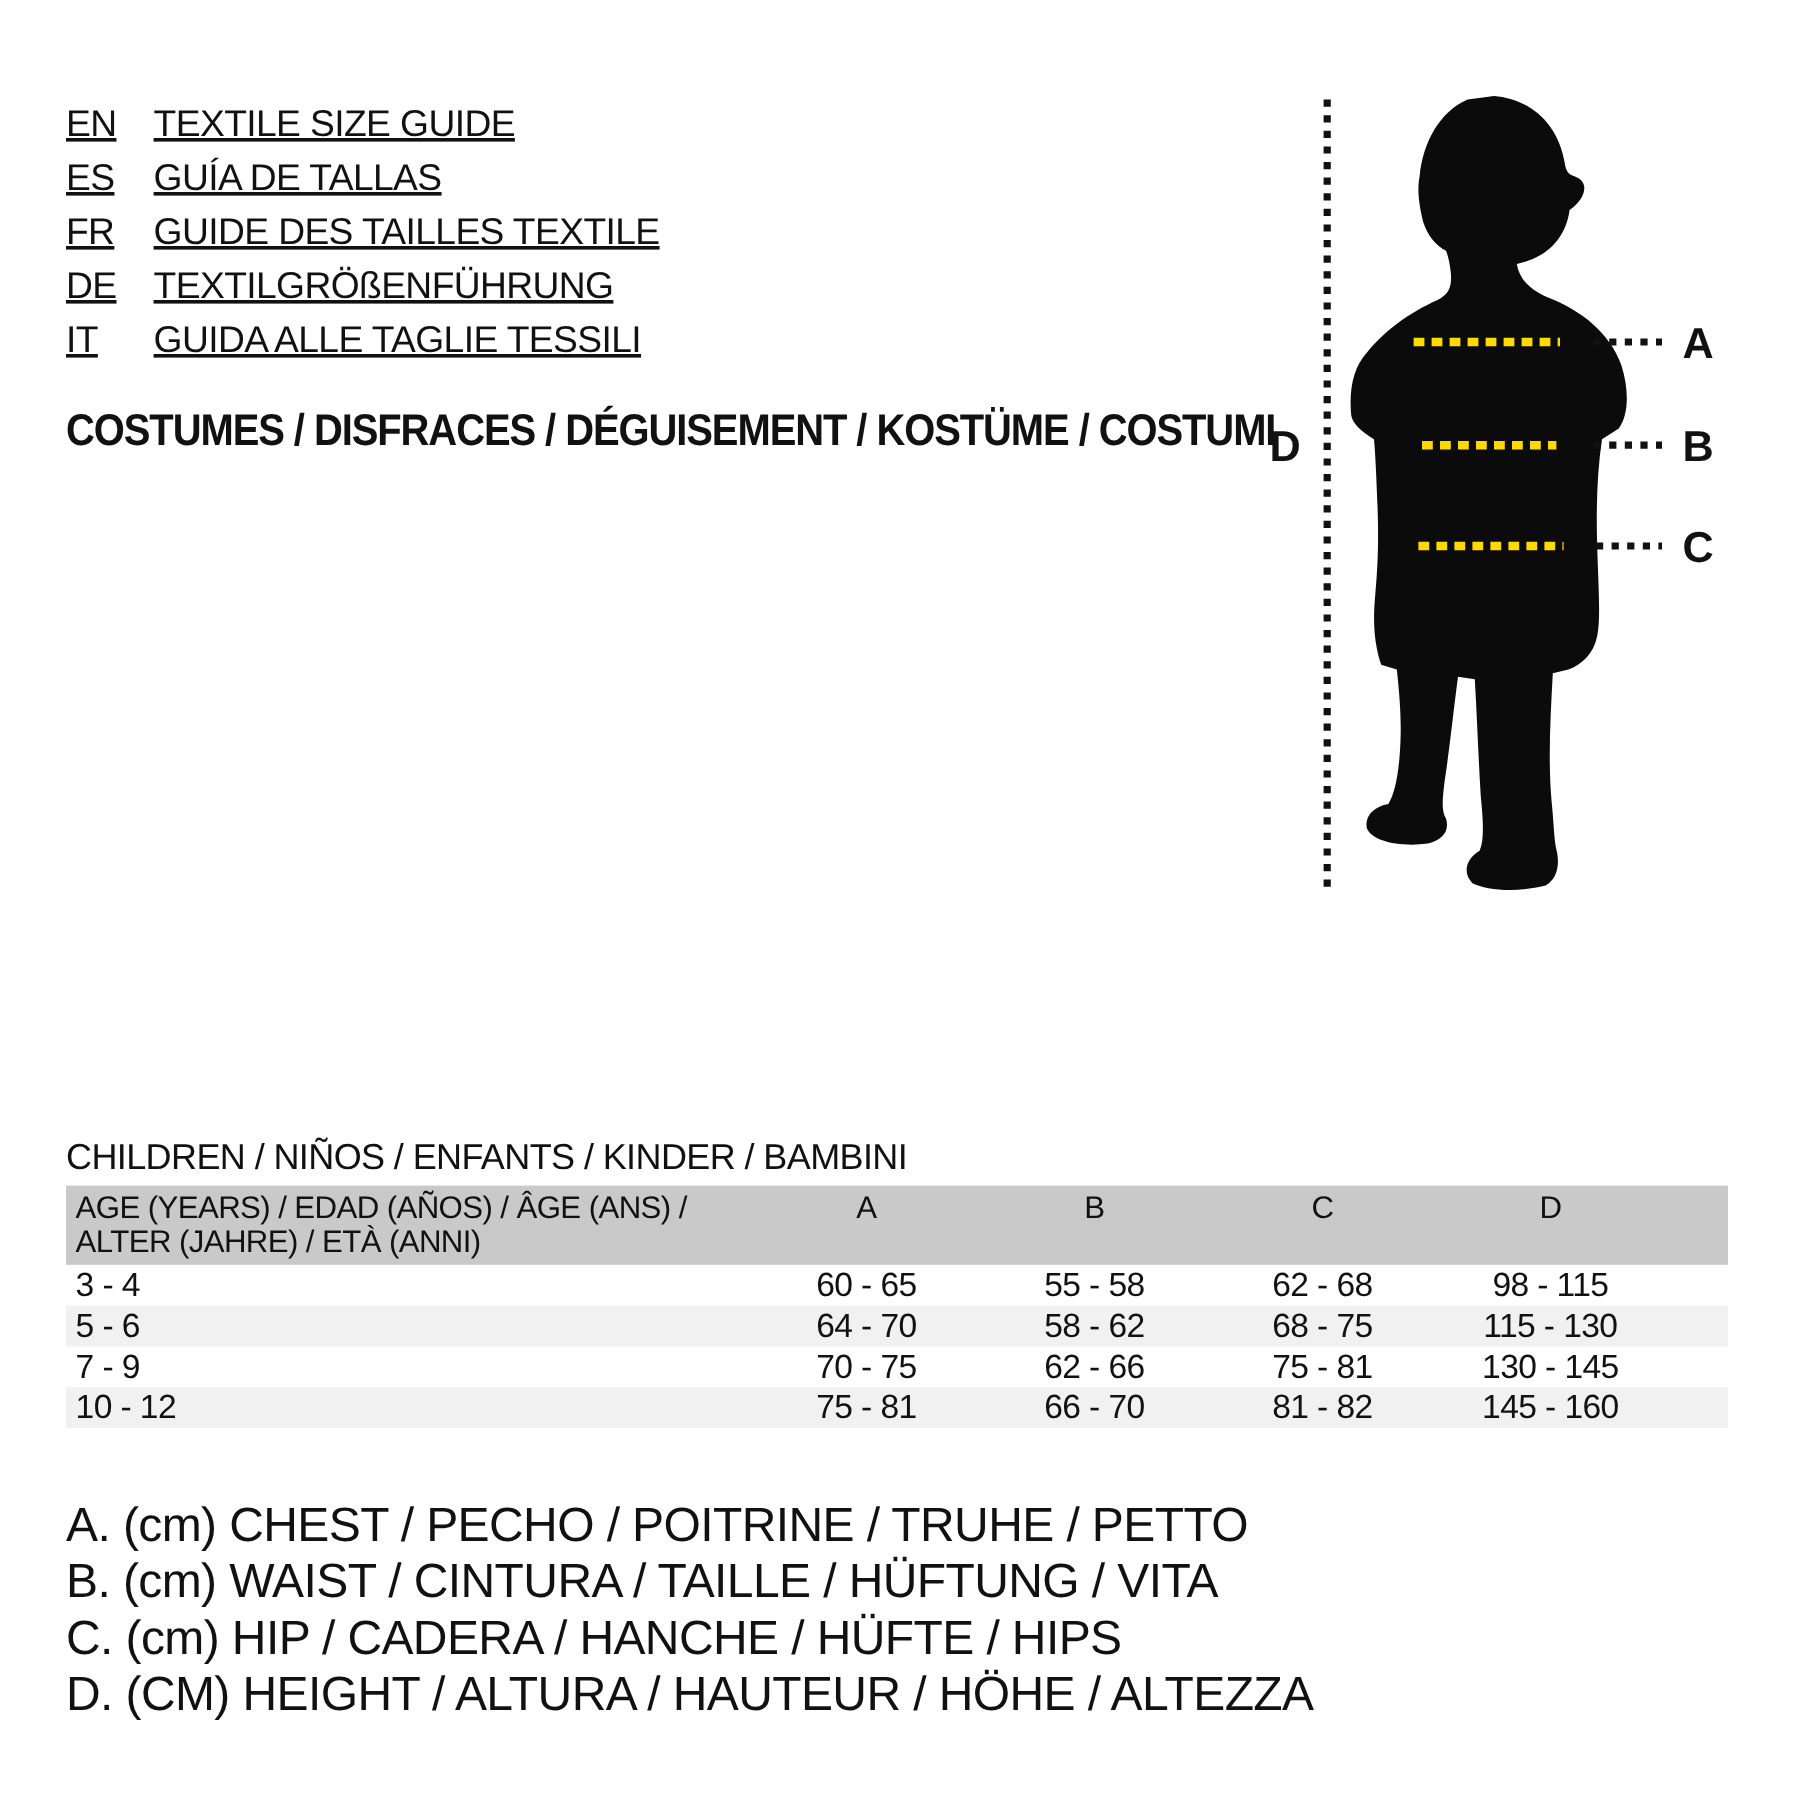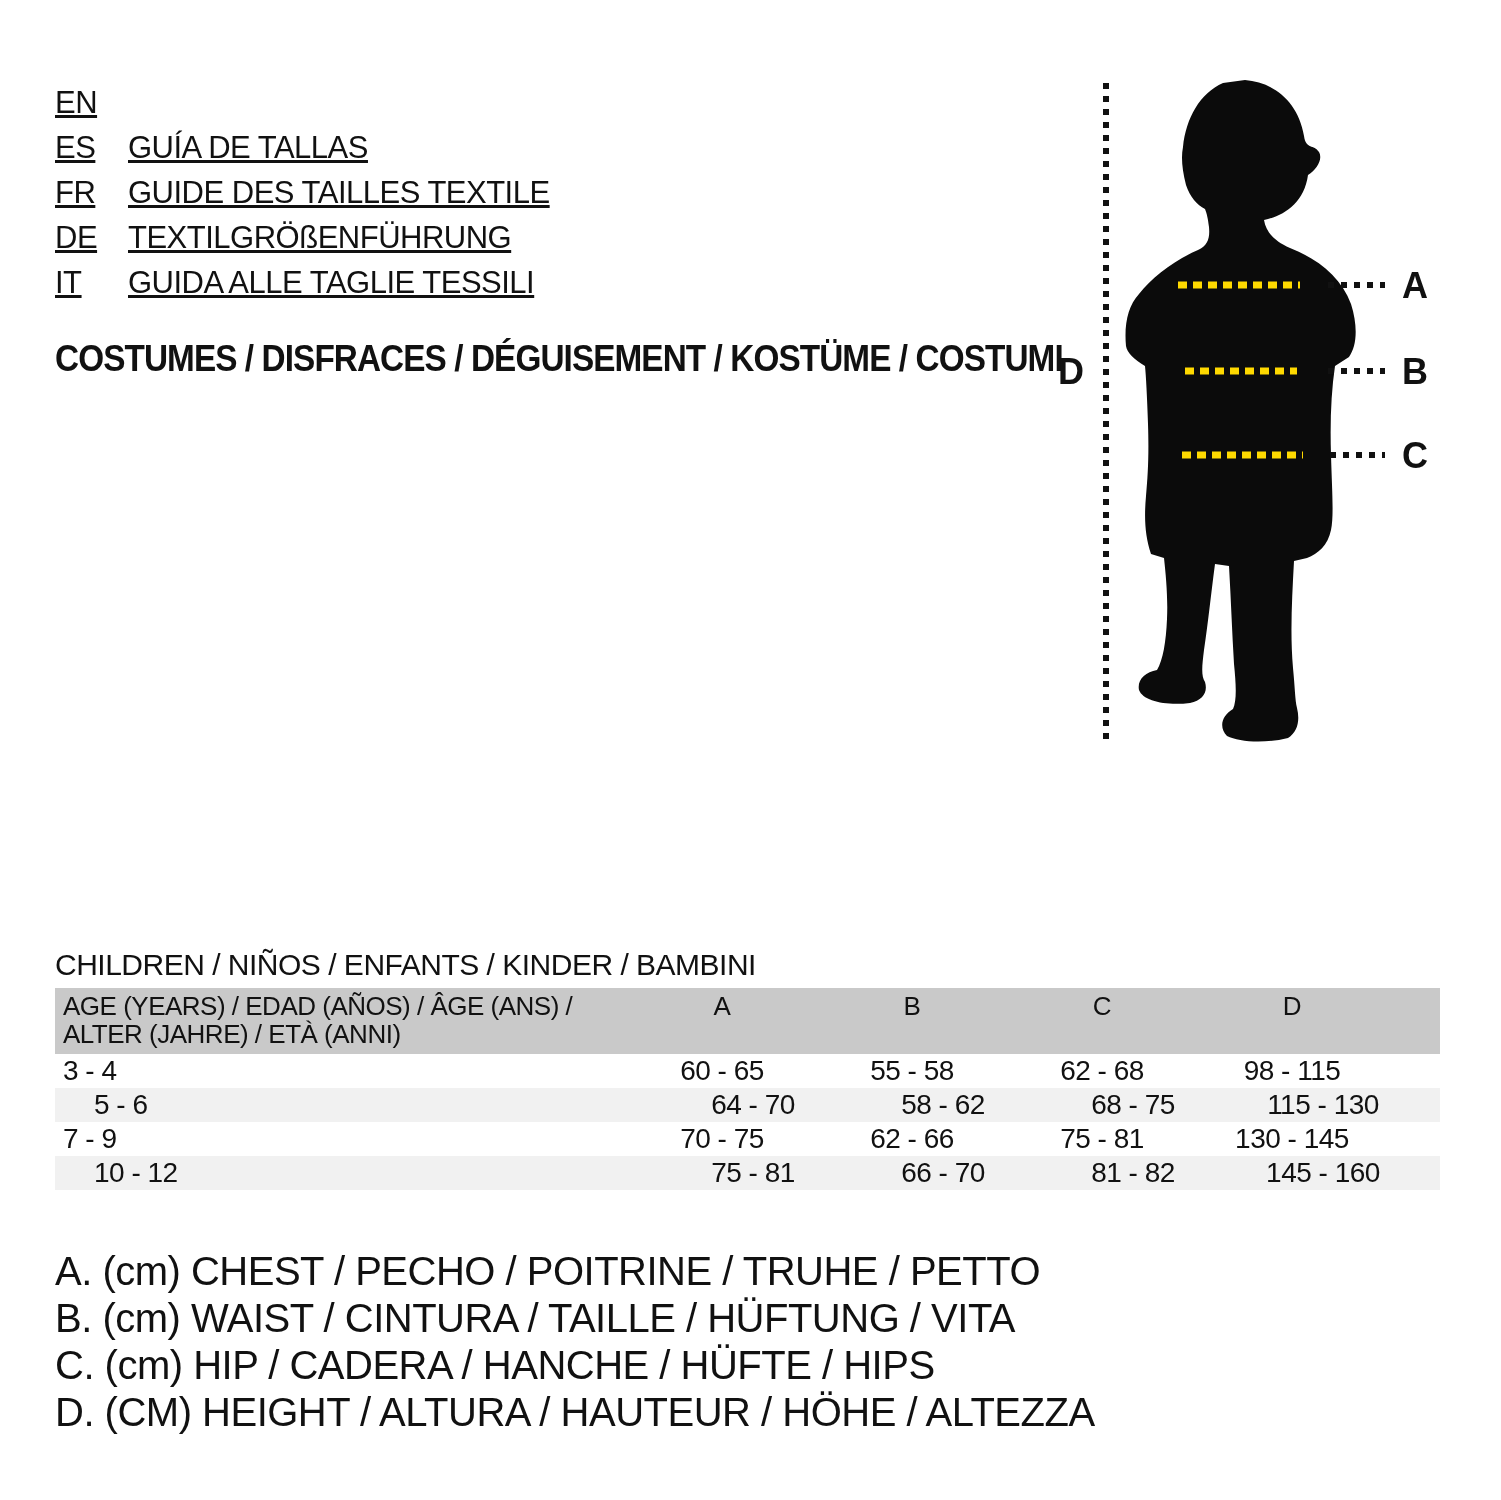--- a/index.html
+++ b/index.html
@@ -29,35 +29,36 @@
   .t-head {
     display:grid; grid-template-columns:572px 190px 190px 190px 190px;
     background:#C9C9C9; padding:4px 0 6px 0; font-size:26px; line-height:28px; letter-spacing:-0.5px;
   }
   .age-head { padding-left:8px; }
   .col-letter { text-align:center; }
   .t-row {
     display:grid; grid-template-columns:572px 190px 190px 190px 190px;
     height:34px; line-height:34px; font-size:28px; letter-spacing:-0.5px;
   }
-  .t-row.alt { background:#F1F1F1;padding-left:31px; }
+  .t-row.alt { background:#F1F1F1; }
   .age-cell { padding-left:8px; }
   .val-cell { text-align:center; }
   
   .legend { position:absolute; left:55px; top:1248px; }
   .legend-line { height:47px; line-height:47px; font-size:40px; letter-spacing:-0.5px; white-space:nowrap; }
 </style>
 </head>
 <body>
 
 <div class="page">
 
   <div class="lang-list">
     <div class="lang-row">
       <span class="lang-code">EN</span>
+      <span class="lang-label">TEXTILE SIZE GUIDE</span>
     </div>
     <div class="lang-row">
       <span class="lang-code">ES</span>
       <span class="lang-label">GUÍA DE TALLAS</span>
     </div>
     <div class="lang-row">
       <span class="lang-code">FR</span>
       <span class="lang-label">GUIDE DES TAILLES TEXTILE</span>
     </div>
     <div class="lang-row">

